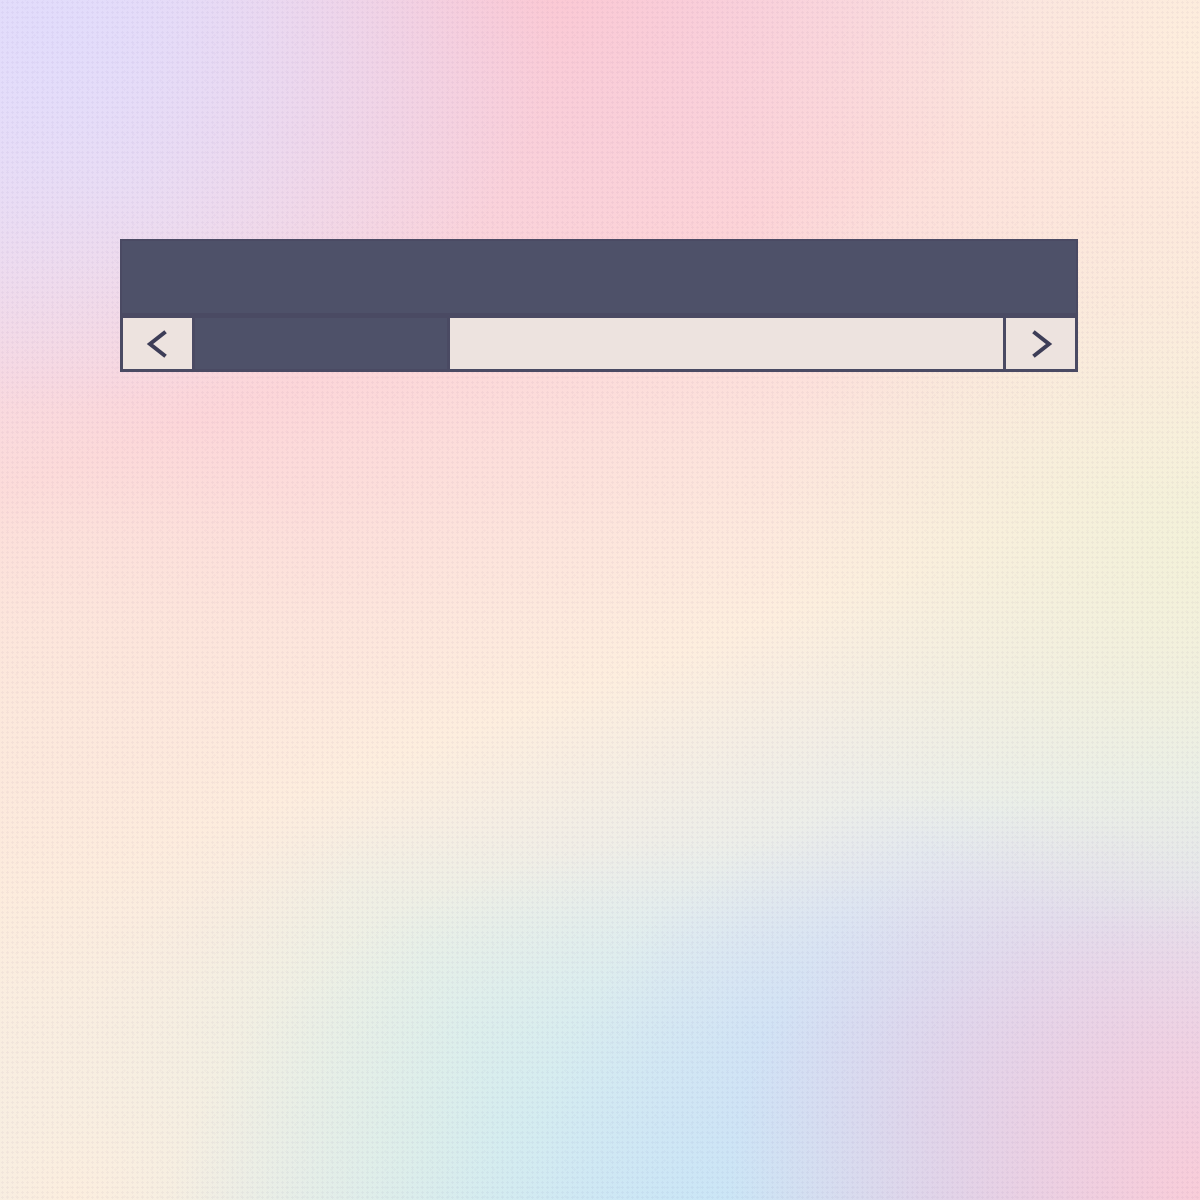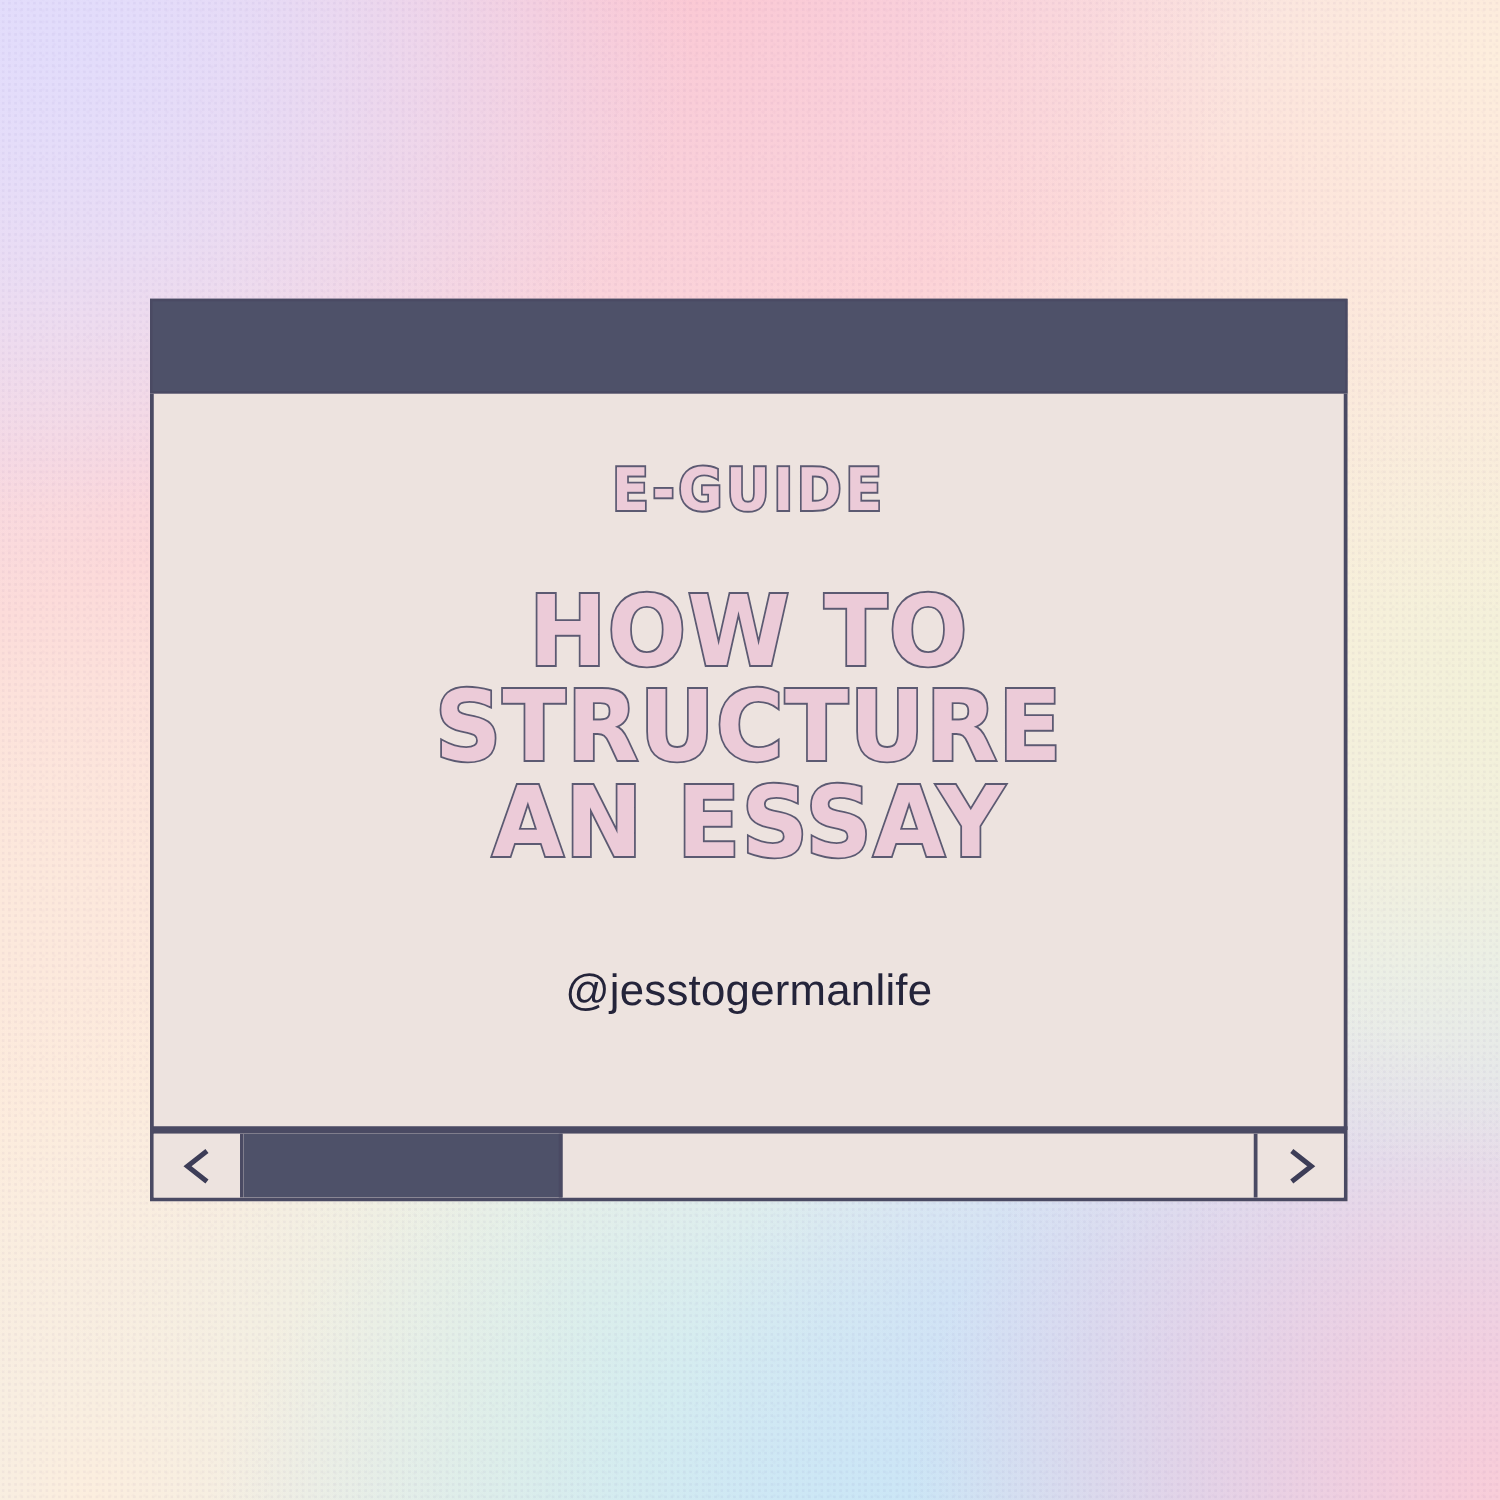--- a/index.html
+++ b/index.html
@@ -170,32 +170,20 @@
 <div id="backdrop">
   <div id="grain"></div>
 </div>
 
 <div id="window">
 
   <div class="titlebar">
     <span></span>
   </div>
 
-  <div class="screen">
-
-    <p class="eyebrow">E-GUIDE</p>
-
-    <h1 class="headline">
-      <span class="line">HOW TO STRUCTURE</span>
-      <span class="line">AN ESSAY</span>
-    </h1>
-
-    <p class="handle">@jesstogermanlife</p>
-
-  </div>
 
   <div class="navbar">
 
     <div class="navbtn prev">
       <span>
         <svg width="34" height="34" viewBox="0 0 34 34" aria-hidden="true">
           <polyline points="23,6 9,17 23,28" fill="none" stroke="#3d3d57" stroke-width="4" stroke-linecap="square" stroke-linejoin="miter"></polyline>
         </svg>
       </span>
     </div>

